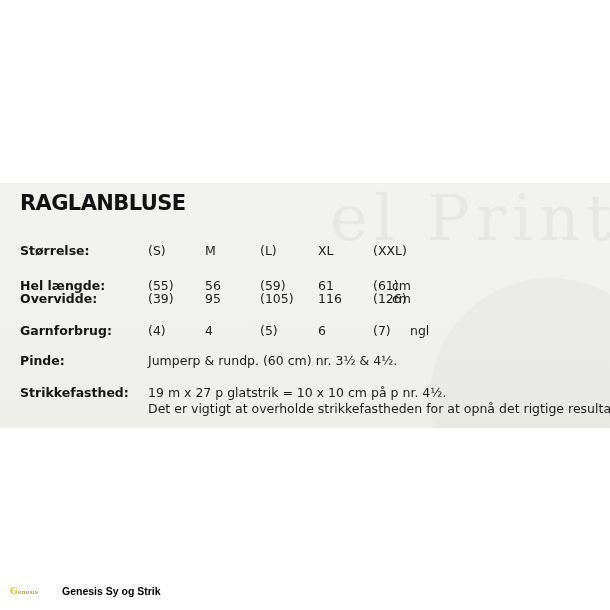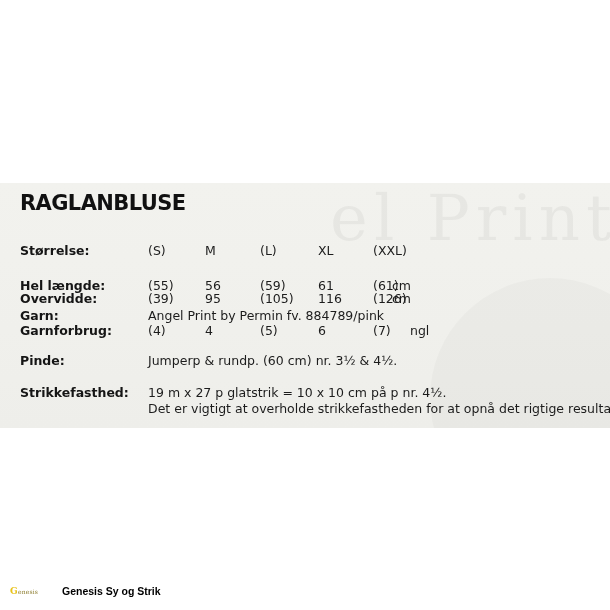--- a/index.html
+++ b/index.html
@@ -137,24 +137,20 @@
   <div class="row" style="top:95px; width:610px;">
     <span class="lbl">Hel længde:</span>
     <span class="cell c0">(55)</span>
     <span class="cell c1">56</span>
     <span class="cell c2">(59)</span>
     <span class="cell c3">61</span>
     <span class="cell c4">(61)</span>
     <span class="cell unit">cm</span>
   </div>
 
-  <div class="row" style="top:125px; width:610px;">
-    <span class="lbl">Garn:</span>
-    <span class="cell span-text">Angel Print by Permin fv. 884789/pink</span>
-  </div>
 
   <div class="row" style="top:140px; width:610px;">
     <span class="lbl">Garnforbrug:</span>
     <span class="cell c0">(4)</span>
     <span class="cell c1">4</span>
     <span class="cell c2">(5)</span>
     <span class="cell c3">6</span>
     <span class="cell c4">(7)</span>
     <span class="cell unit-ngl">ngl</span>
   </div>

